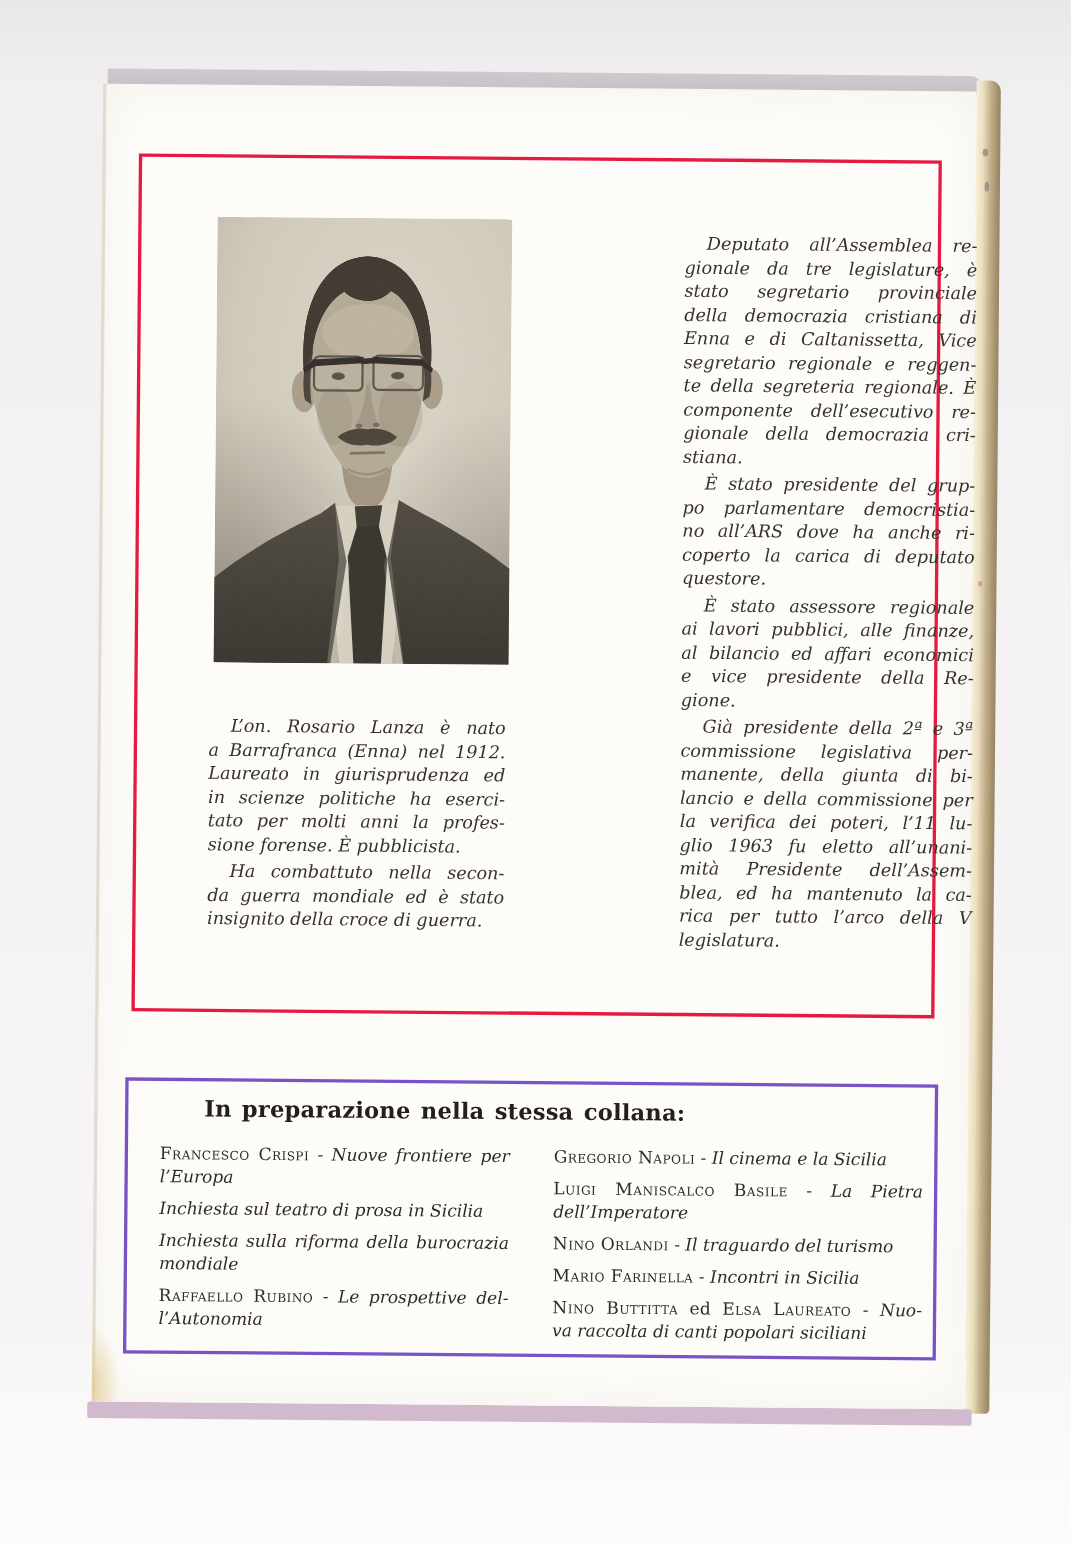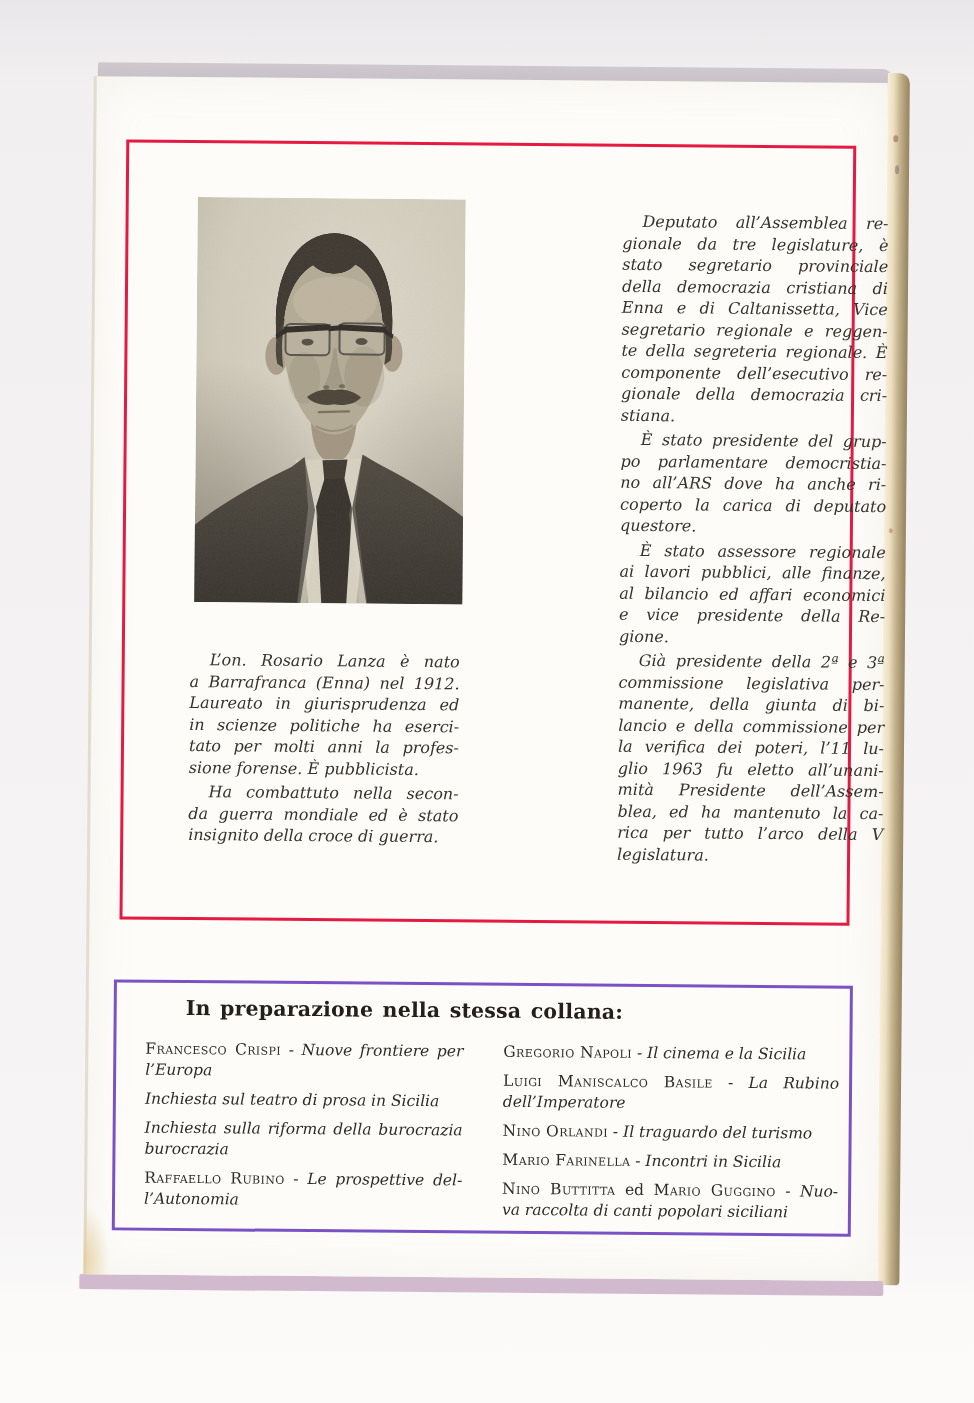--- a/index.html
+++ b/index.html
@@ -237,41 +237,41 @@
       <div class="series-col series-col-left">
         <div class="entry">
             <div class="tl"><span class="seg-name">Francesco Crispi</span><span class="seg-plain"> - </span><span class="seg-title">Nuove frontiere per</span></div>
             <div class="tl last"><span class="seg-title">l’Europa</span></div>
           </div>
         <div class="entry">
             <div class="tl last"><span class="seg-title">Inchiesta sul teatro di prosa in Sicilia</span></div>
           </div>
         <div class="entry">
             <div class="tl"><span class="seg-title">Inchiesta sulla riforma della burocrazia</span></div>
-            <div class="tl last"><span class="seg-title">burocrazia</span></div>
+            <div class="tl last"><span class="seg-title">mondiale</span></div>
           </div>
         <div class="entry">
             <div class="tl"><span class="seg-name">Raffaello Rubino</span><span class="seg-plain"> - </span><span class="seg-title">Le prospettive del-</span></div>
             <div class="tl last"><span class="seg-title">l’Autonomia</span></div>
           </div>
       </div>
       <div class="series-col series-col-right">
         <div class="entry">
             <div class="tl last"><span class="seg-name">Gregorio Napoli</span><span class="seg-plain"> - </span><span class="seg-title">Il cinema e la Sicilia</span></div>
           </div>
         <div class="entry">
-            <div class="tl"><span class="seg-name">Luigi Maniscalco Basile</span><span class="seg-plain"> - </span><span class="seg-title">La Rubino</span></div>
+            <div class="tl"><span class="seg-name">Luigi Maniscalco Basile</span><span class="seg-plain"> - </span><span class="seg-title">La Pietra</span></div>
             <div class="tl last"><span class="seg-title">dell’Imperatore</span></div>
           </div>
         <div class="entry">
             <div class="tl last"><span class="seg-name">Nino Orlandi</span><span class="seg-plain"> - </span><span class="seg-title">Il traguardo del turismo</span></div>
           </div>
         <div class="entry">
             <div class="tl last"><span class="seg-name">Mario Farinella</span><span class="seg-plain"> - </span><span class="seg-title">Incontri in Sicilia</span></div>
           </div>
         <div class="entry">
-            <div class="tl"><span class="seg-name">Nino Buttitta</span><span class="seg-plain"> ed </span><span class="seg-name">Mario Guggino</span><span class="seg-plain"> - </span><span class="seg-title">Nuo-</span></div>
+            <div class="tl"><span class="seg-name">Nino Buttitta</span><span class="seg-plain"> ed </span><span class="seg-name">Elsa Laureato</span><span class="seg-plain"> - </span><span class="seg-title">Nuo-</span></div>
             <div class="tl last"><span class="seg-title">va raccolta di canti popolari siciliani</span></div>
           </div>
       </div>
     </div>
   </div>
 </div>
 
 </body></html>

